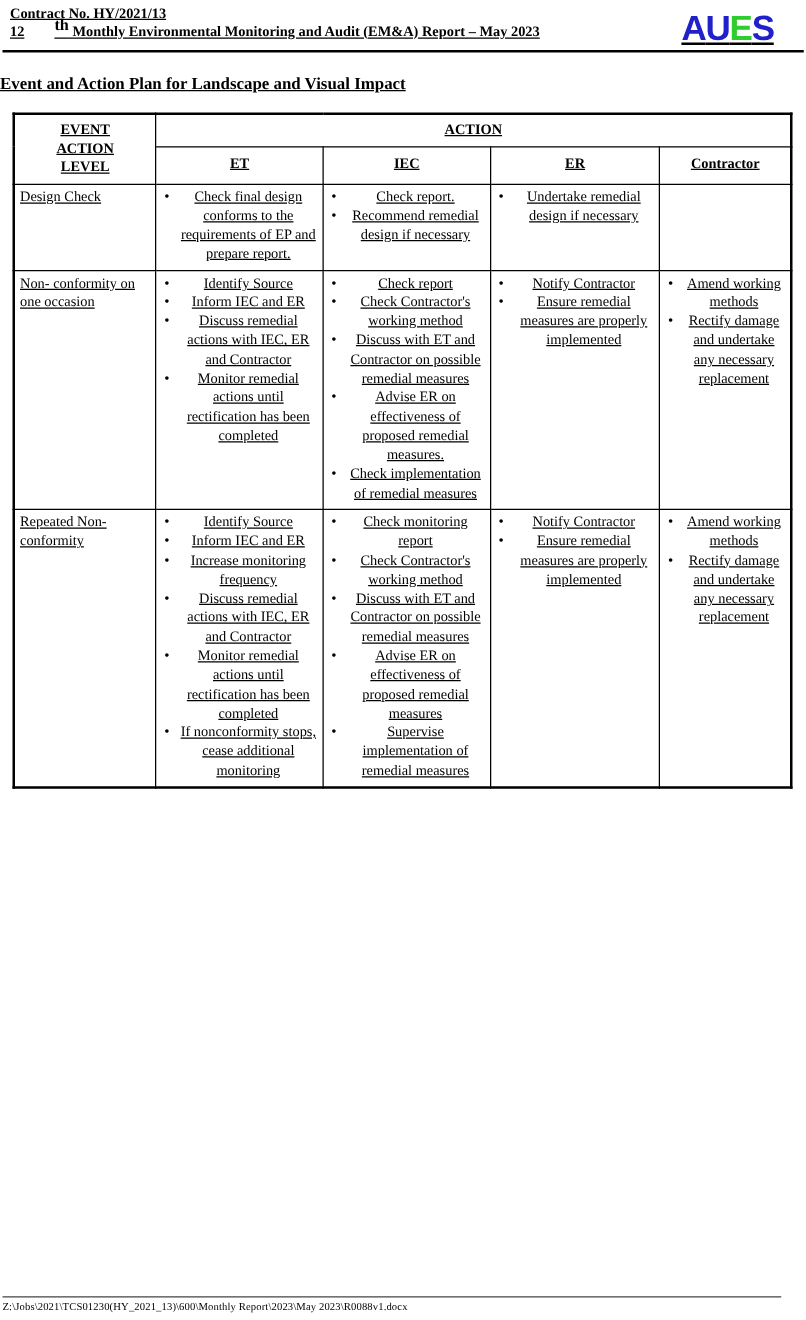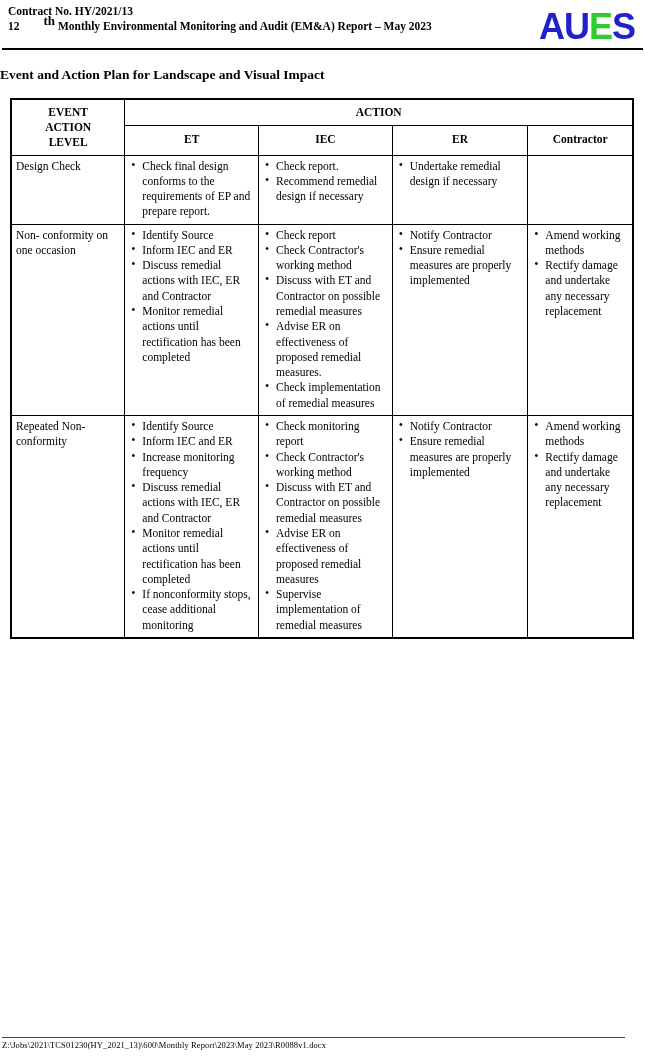--- a/index.html
+++ b/index.html
@@ -5,40 +5,42 @@
   html, body { margin: 0; padding: 0; background: #ffffff; }
   .page {
     position: relative;
     width: 645px;
     height: 1056px;
     background: #ffffff;
     color: #000000;
     font-family: "Liberation Serif", serif;
     overflow: hidden;
     box-sizing: border-box;
+    text-decoration: underline;
   }
   
   .header {
     display: flex;
     justify-content: space-between;
     align-items: flex-start;
     padding: 4px 10px 0 8px;
   }
   .header-text {
     font-weight: bold;
     font-size: 11.5px;
     line-height: 1.27;
     width: 505px;
   }
   .logo {
     font-family: "Liberation Sans", sans-serif;
     font-weight: bold;
-    font-size: 36px;
+    font-size: 28px;
     line-height: 1;
     margin-top: 5px;
+    margin-right: 16px;
     letter-spacing: -1px;
     white-space: nowrap;
   }
   sup.ord { font-size: 13px; vertical-align: super; line-height: 0; padding-left: 24px; }
   .header-rule {
     border: none;
     border-top: 2px solid #000;
     margin: 3px 2px 0 2px;
   }
   
@@ -71,20 +73,21 @@
     padding: 2px 2px;
   }
   th.corner-cell { white-space: pre-line; line-height: 1.3; border-radius: 28px; }
   tr.head-action { height: 26px; }
   tr.head-cols   { height: 30px; }
   td.level-cell { padding-top: 3px; }
   ul.bullets {
     list-style: none;
     margin: 1px 0 0 0;
     padding: 0 0 0 2px;
+    text-align: center;
   }
   ul.bullets li {
     position: relative;
     padding-left: 11px;
     margin: 0;
   }
   ul.bullets li::before {
     content: "\2022";
     position: absolute;
     left: 0;

